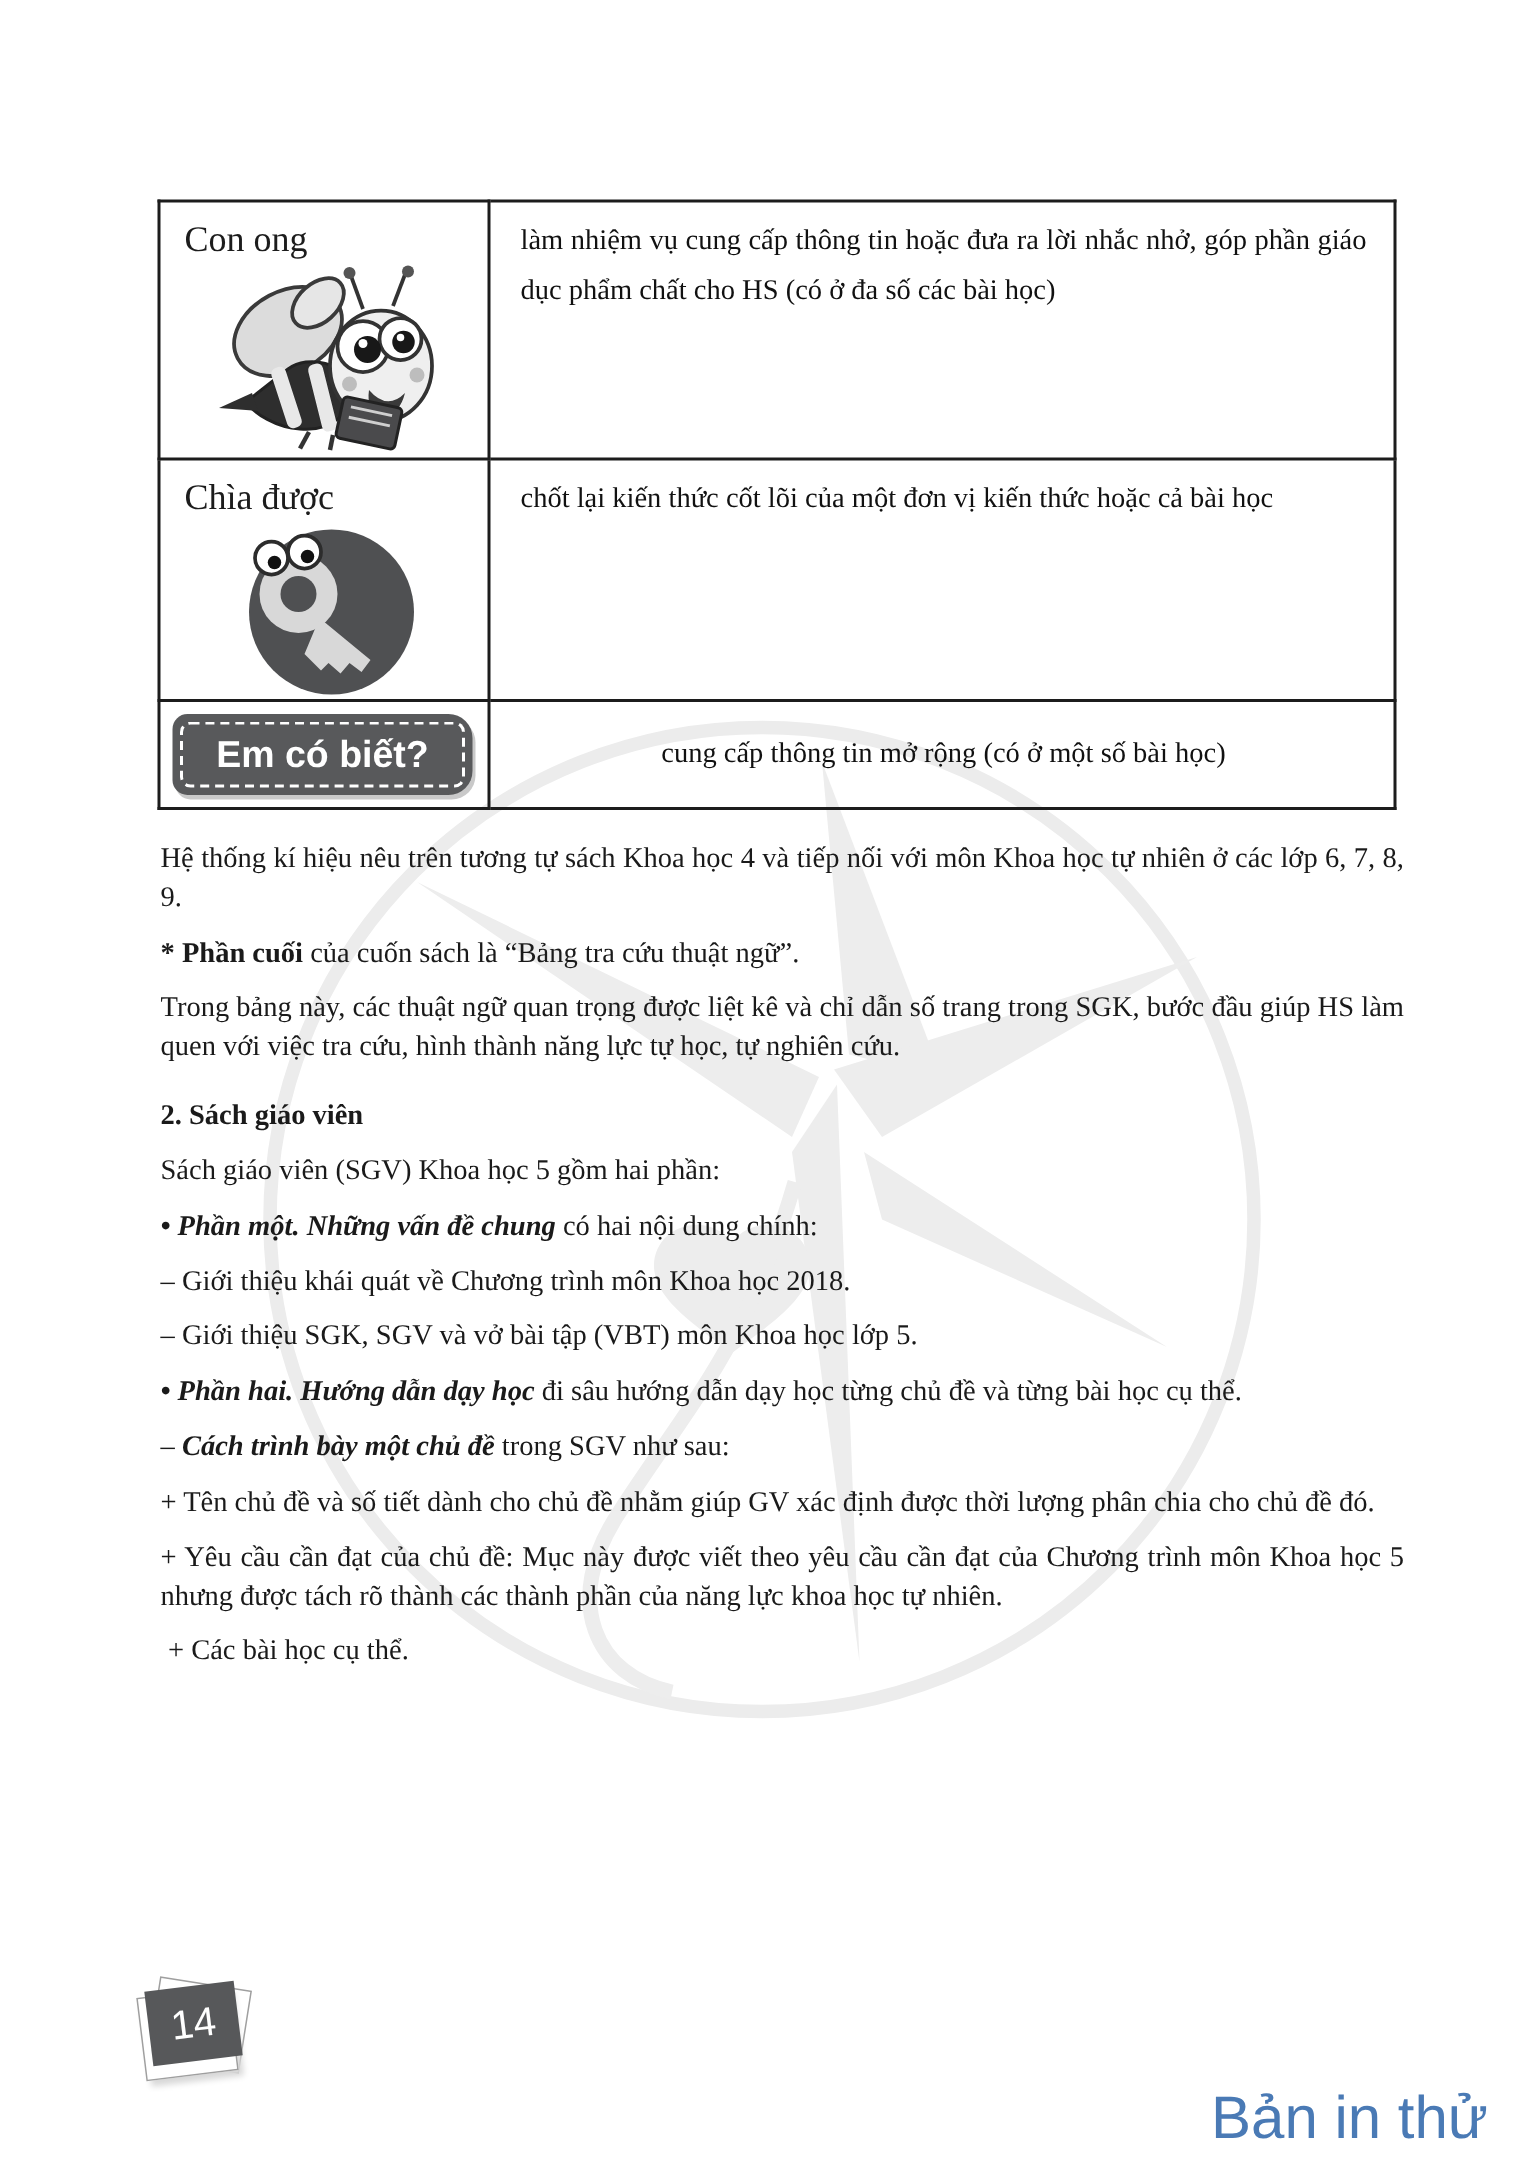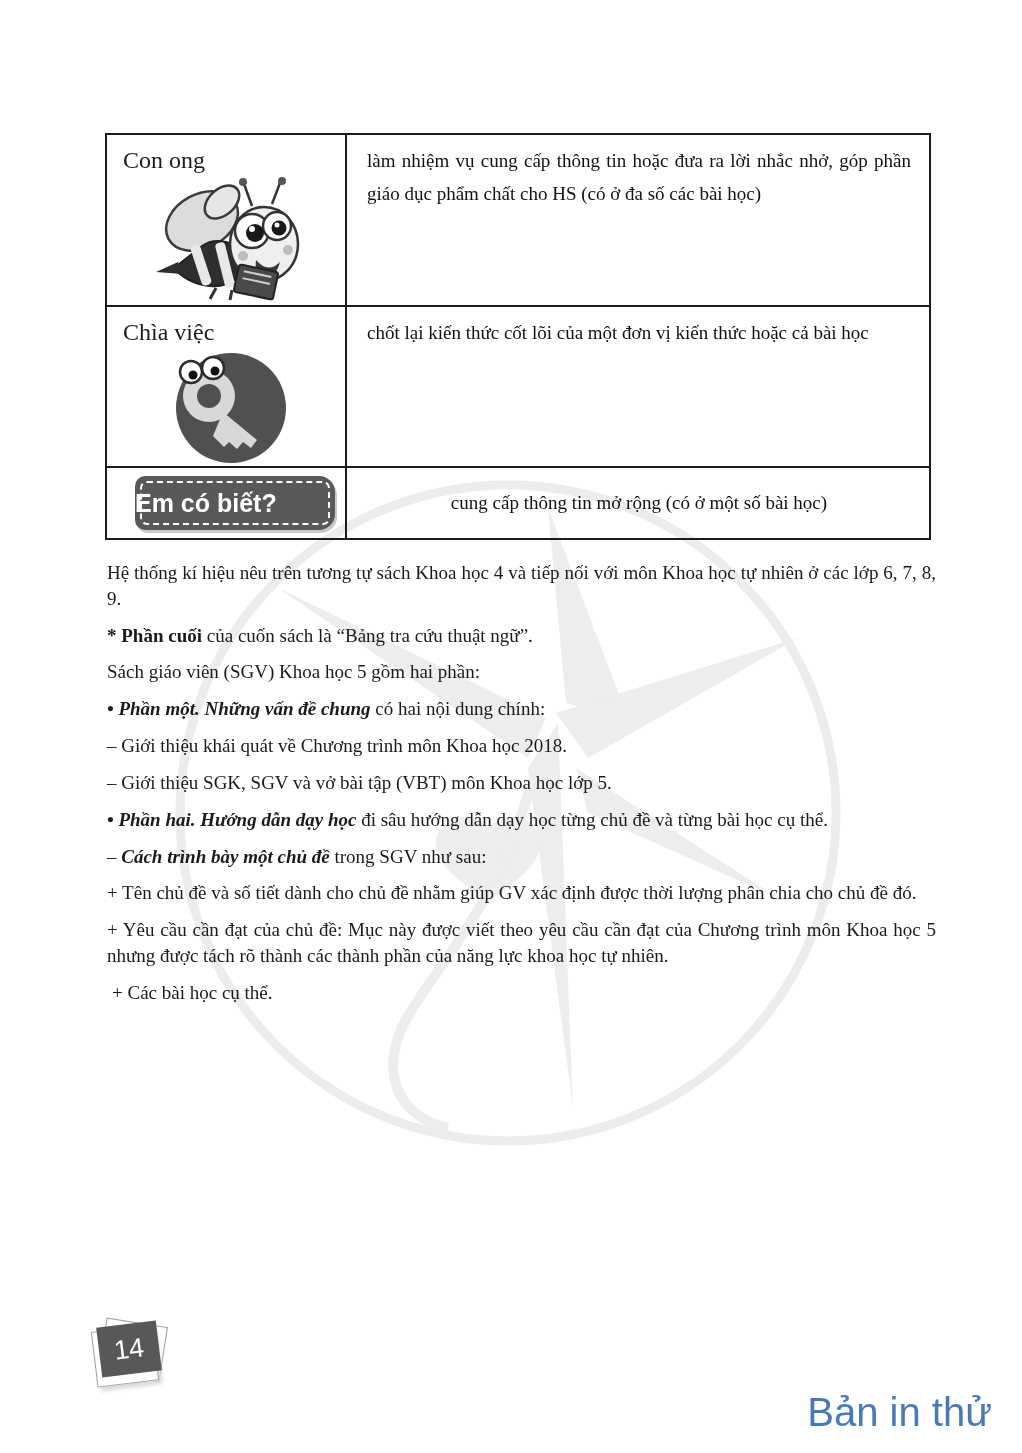--- a/index.html
+++ b/index.html
@@ -25,23 +25,23 @@
   }
   td.left-col { width:191px; }
   td.right-col {
     font-size:19px; line-height:1.72; padding:10px 18px 10px 20px;
     text-align:justify; color:#111;
   }
   .icon-wrap { display:flex; justify-content:center; }
 
   
   .ecb-badge {
-    margin:8px 10px 8px 28px; width:200px; height:54px; background:#58595b;
+    margin:8px 10px 8px 8px; width:200px; height:54px; background:#58595b;
     border-radius:10px 16px 16px 10px; position:relative;
-    display:flex; align-items:center; justify-content:flex-start;
+    display:flex; align-items:center; justify-content:center;
     box-shadow:2px 3px 0 #c9c9c9;
   }
   .ecb-badge::before {
     content:""; position:absolute; inset:5px; border:2px dashed #ffffff;
     border-radius:7px;
   }
   .ecb-badge span {
     font-family:"Liberation Sans", sans-serif; font-weight:bold;
     color:#ffffff; font-size:25px;
   }
@@ -132,21 +132,21 @@
           </g>
           <line x1="72" y1="112" x2="66" y2="123" stroke="#333" stroke-width="3"></line>
           <line x1="88" y1="114" x2="86" y2="124" stroke="#333" stroke-width="3"></line>
         </svg>
       </div>
     </td>
     <td class="right-col">làm nhiệm vụ cung cấp thông tin hoặc đưa ra lời nhắc nhở, góp phần giáo dục phẩm chất cho HS (có ở đa số các bài học)</td>
   </tr>
   <tr>
     <td class="left-col" style="height:150px;">
-      <div class="cell-label">Chìa việc</div>
+      <div class="cell-label">Chìa được</div>
       <div class="icon-wrap">
         <svg width="130" height="118" viewBox="0 0 130 118">
           <circle cx="70" cy="60" r="55" fill="#4f5052"></circle>
 
           <circle cx="48" cy="48" r="26" fill="#d8d8d8"></circle>
           <circle cx="48" cy="48" r="12" fill="#4f5052"></circle>
 
           <path d="M62,64 L96,92 L90,100 L82,94 L76,101 L68,94 L63,99 L52,88 Z" fill="#d8d8d8"></path>
 
           <circle cx="30" cy="24" r="11" fill="#ffffff" stroke="#2c2c2c" stroke-width="2.5"></circle>
@@ -165,20 +165,22 @@
       </div>
     </td>
     <td class="right-col" style="vertical-align:middle; text-align:center;">cung cấp thông tin mở rộng (có ở một số bài học)</td>
   </tr>
 </tbody>
   </table>
 
 <div class="text-block">
   <p>Hệ thống kí hiệu nêu trên tương tự sách Khoa học 4 và tiếp nối với môn Khoa học tự nhiên ở các lớp 6, 7, 8, 9.</p>
   <p><span class="bold">* </span><span class="bold">Phần cuối</span><span> của cuốn sách là “Bảng tra cứu thuật ngữ”.</span></p>
+  <p>Trong bảng này, các thuật ngữ quan trọng được liệt kê và chỉ dẫn số trang trong SGK, bước đầu giúp HS làm quen với việc tra cứu, hình thành năng lực tự học, tự nghiên cứu.</p>
+  <p class="heading">2. Sách giáo viên</p>
   <p>Sách giáo viên (SGV) Khoa học 5 gồm hai phần:</p>
   <p><span class="bi">• </span><span class="bi">Phần một. Những vấn đề chung</span><span> có hai nội dung chính:</span></p>
   <p>– Giới thiệu khái quát về Chương trình môn Khoa học 2018.</p>
   <p>– Giới thiệu SGK, SGV và vở bài tập (VBT) môn Khoa học lớp 5.</p>
   <p><span class="bi">• </span><span class="bi">Phần hai. Hướng dẫn dạy học</span><span> đi sâu hướng dẫn dạy học từng chủ đề và từng bài học cụ thể.</span></p>
   <p><span>– </span><span class="bi">Cách trình bày một chủ đề</span><span> trong SGV như sau:</span></p>
   <p>+ Tên chủ đề và số tiết dành cho chủ đề nhằm giúp GV xác định được thời lượng phân chia cho chủ đề đó.</p>
   <p>+ Yêu cầu cần đạt của chủ đề: Mục này được viết theo yêu cầu cần đạt của Chương trình môn Khoa học 5 nhưng được tách rõ thành các thành phần của năng lực khoa học tự nhiên.</p>
   <p class="indent-sub">+ Các bài học cụ thể.</p>
 </div>

